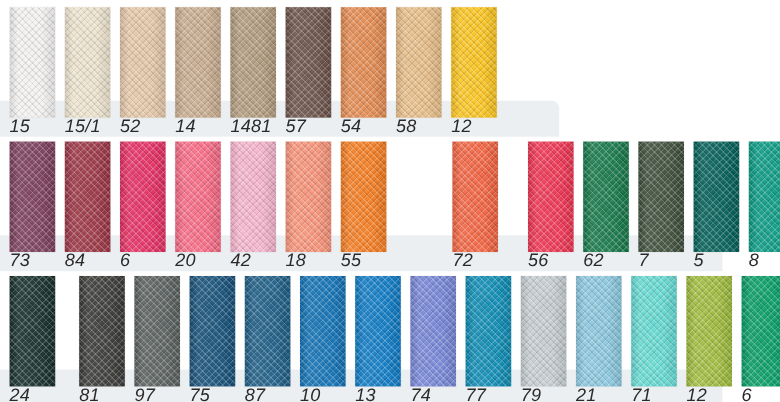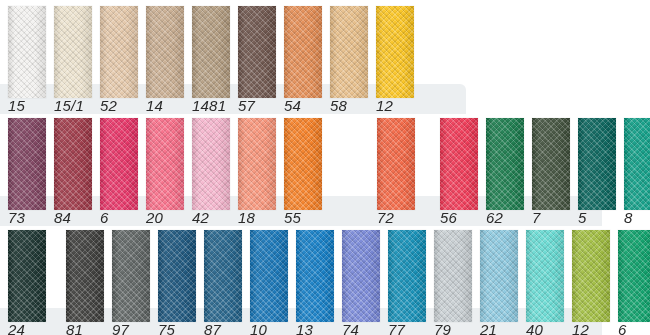--- a/index.html
+++ b/index.html
@@ -226,21 +226,21 @@
         <div class="cell" style="margin-right: 8px;">
           <div class="swatch" style="height: 92px; background: rgb(197, 204, 208);"></div>
           <div class="label">79</div>
         </div>
         <div class="cell" style="margin-right: 8px;">
           <div class="swatch" style="height: 92px; background: rgb(138, 199, 222);"></div>
           <div class="label">21</div>
         </div>
         <div class="cell" style="margin-right: 8px;">
           <div class="swatch" style="height: 92px; background: rgb(100, 217, 209);"></div>
-          <div class="label">40</div>
+          <div class="label">71</div>
         </div>
         <div class="cell" style="margin-right: 8px;">
           <div class="swatch" style="height: 92px; background: rgb(158, 187, 60);"></div>
           <div class="label">12</div>
         </div>
         <div class="cell" style="margin-right: 8px;">
           <div class="swatch" style="height: 92px; background: rgb(7, 157, 102);"></div>
           <div class="label">6</div>
         </div>
       </div>

